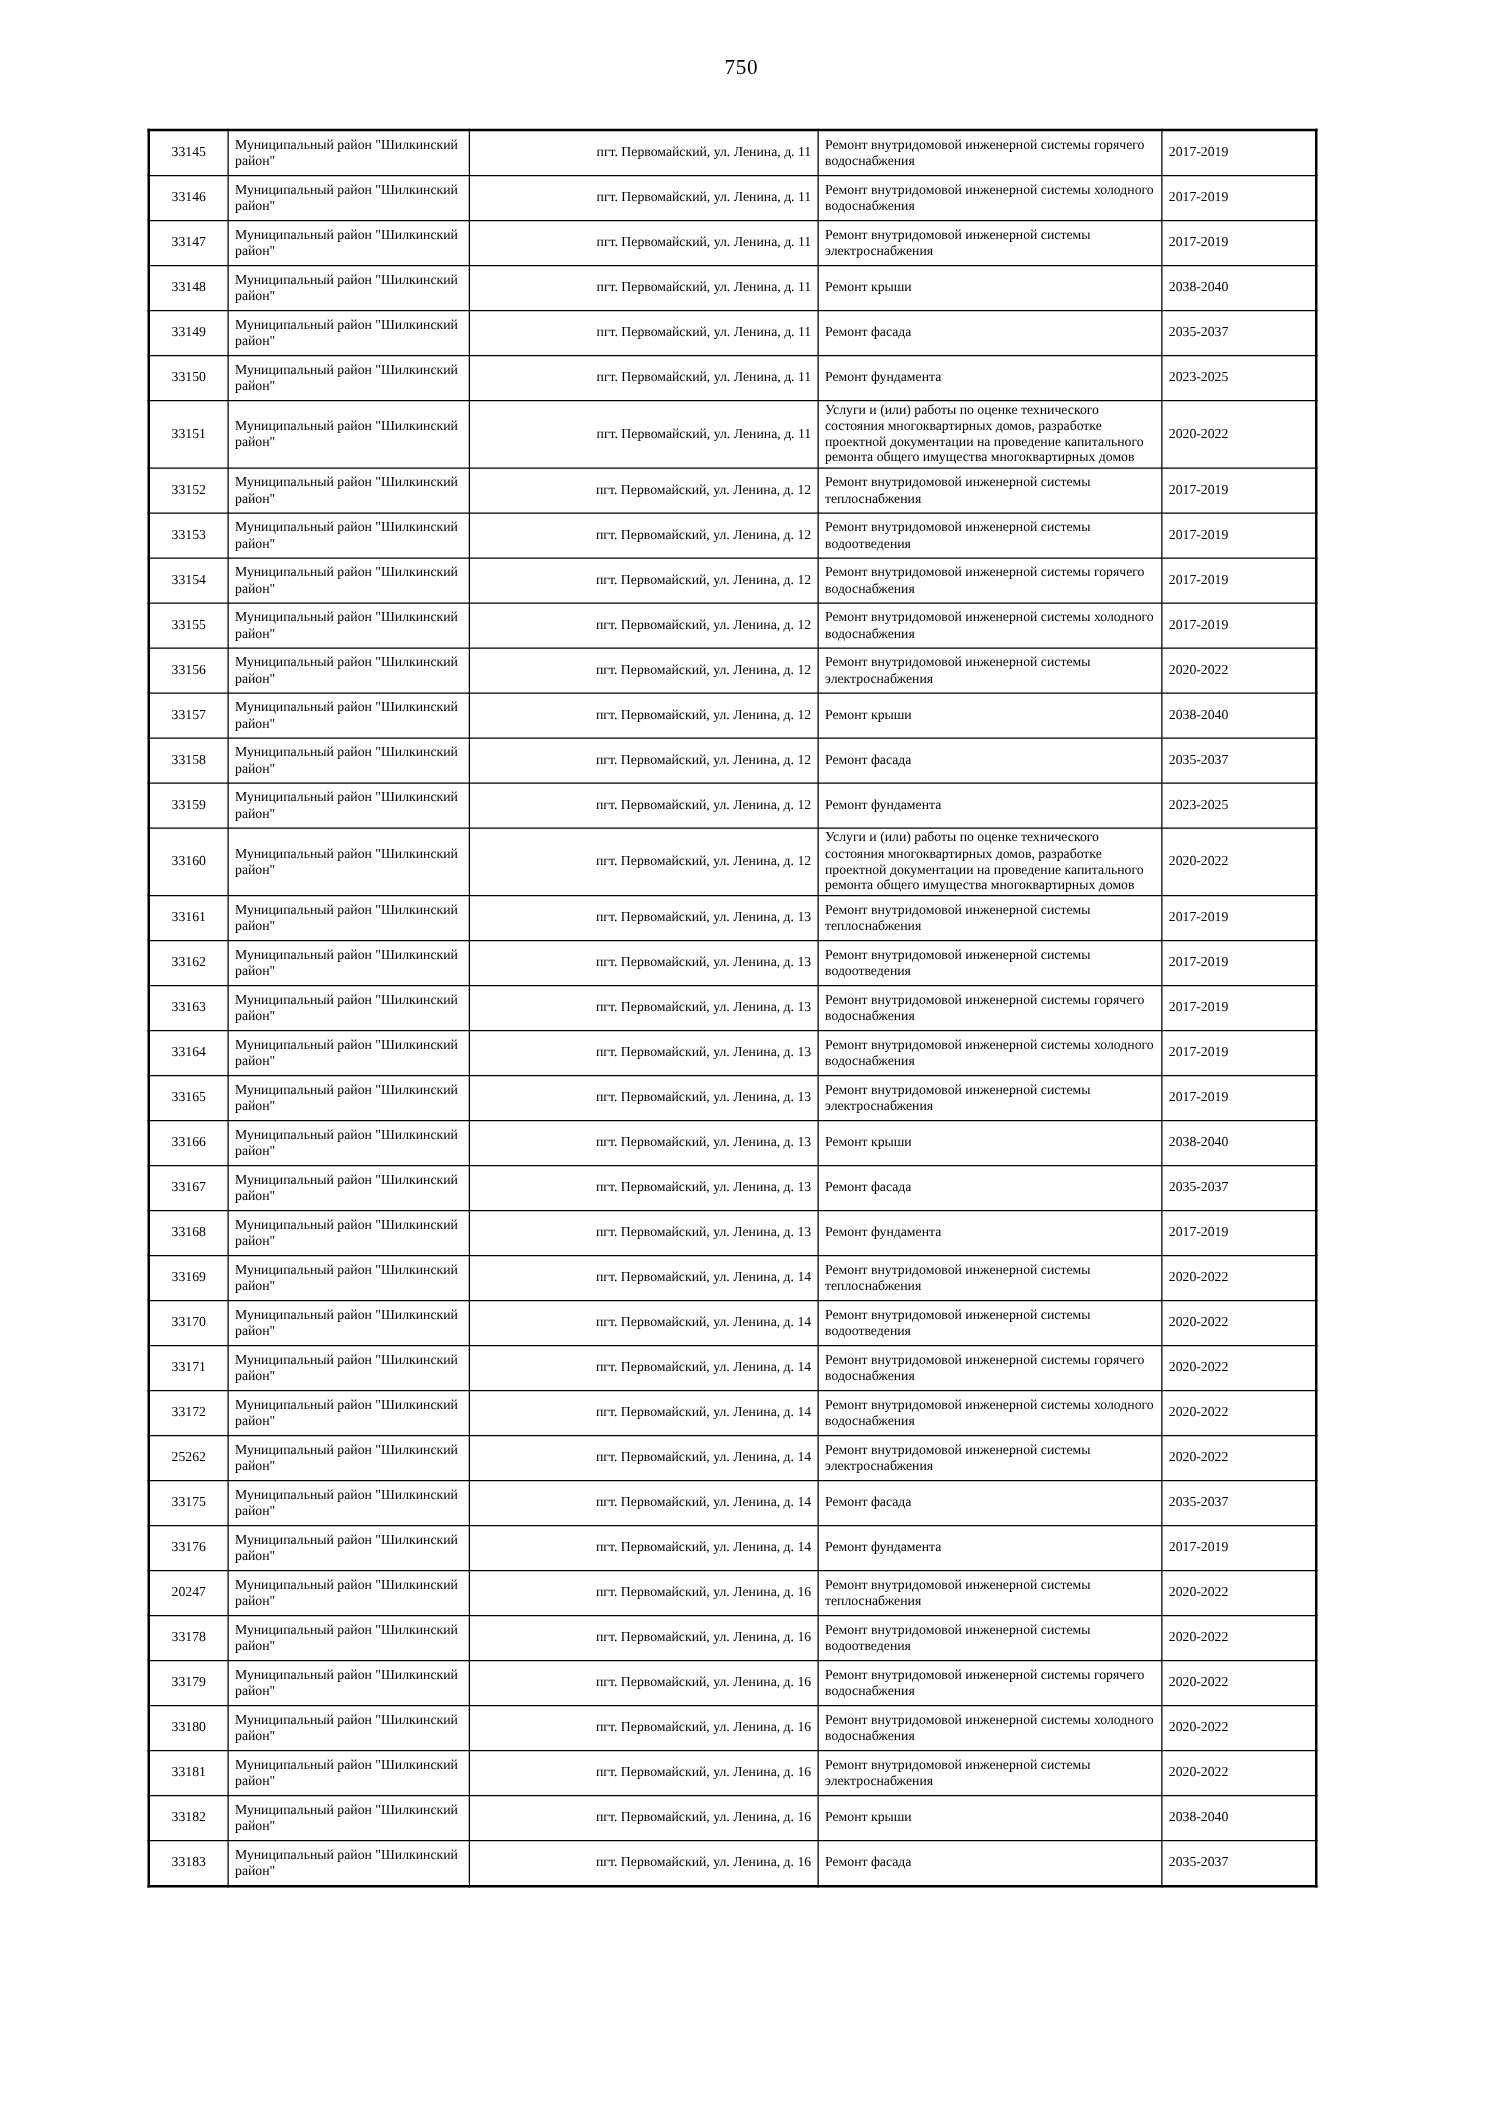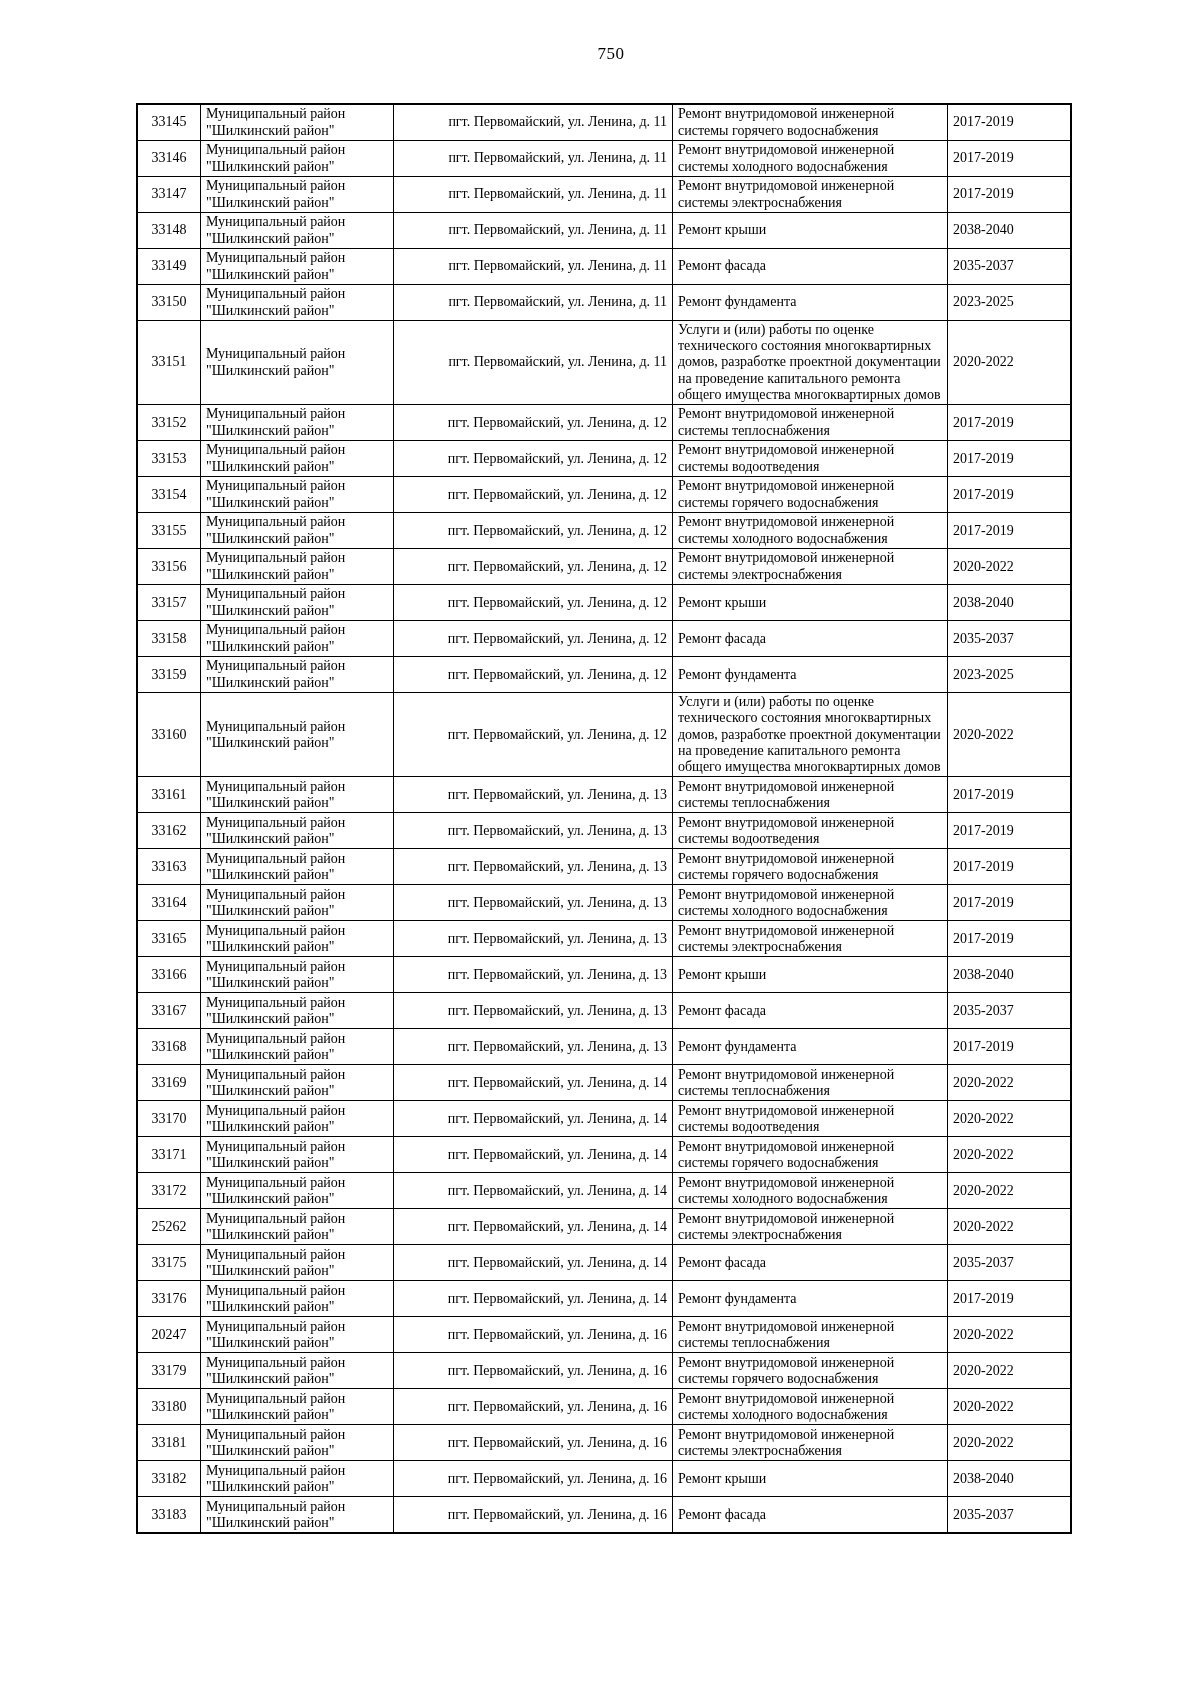--- a/index.html
+++ b/index.html
@@ -4,40 +4,39 @@
 <style>
   html, body { margin: 0; padding: 0; background: #ffffff; }
   .page {
     position: relative;
     width: 1100px;
     height: 1697px;
     background: #ffffff;
     font-family: "Liberation Serif", serif;
     color: #000000;
     overflow: hidden;
-    margin-left: 18px;
   }
   .page-number {
     position: absolute;
     top: 44px;
     left: 0;
     width: 1186px;
     text-align: center;
     font-size: 17px;
     letter-spacing: 0.5px;
   }
   table.schedule {
     position: absolute;
     top: 103px;
     left: 118px;
     width: 928px;
     border-collapse: collapse;
     table-layout: fixed;
     border: 2px solid #000;
-    font-size: 14px;
+    font-size: 11px;
     line-height: 1.16;
   }
   table.schedule td {
     border: 1px solid #000;
     padding: 1px 5px;
     vertical-align: middle;
     overflow: hidden;
     height: 33px;
   }
   td.c-num   { width: 52px;  text-align: center; }
@@ -272,20 +271,27 @@
     <td class="c-years">2017-2019</td>
   </tr>
         <tr>
     <td class="c-num">20247</td>
     <td class="c-mun">Муниципальный район "Шилкинский район"</td>
     <td class="c-addr">пгт. Первомайский, ул. Ленина, д. 16</td>
     <td class="c-work">Ремонт внутридомовой инженерной системы теплоснабжения</td>
     <td class="c-years">2020-2022</td>
   </tr>
         <tr>
+    <td class="c-num">33178</td>
+    <td class="c-mun">Муниципальный район "Шилкинский район"</td>
+    <td class="c-addr">пгт. Первомайский, ул. Ленина, д. 16</td>
+    <td class="c-work">Ремонт внутридомовой инженерной системы водоотведения</td>
+    <td class="c-years">2020-2022</td>
+  </tr>
+        <tr>
     <td class="c-num">33179</td>
     <td class="c-mun">Муниципальный район "Шилкинский район"</td>
     <td class="c-addr">пгт. Первомайский, ул. Ленина, д. 16</td>
     <td class="c-work">Ремонт внутридомовой инженерной системы горячего водоснабжения</td>
     <td class="c-years">2020-2022</td>
   </tr>
         <tr>
     <td class="c-num">33180</td>
     <td class="c-mun">Муниципальный район "Шилкинский район"</td>
     <td class="c-addr">пгт. Первомайский, ул. Ленина, д. 16</td>

